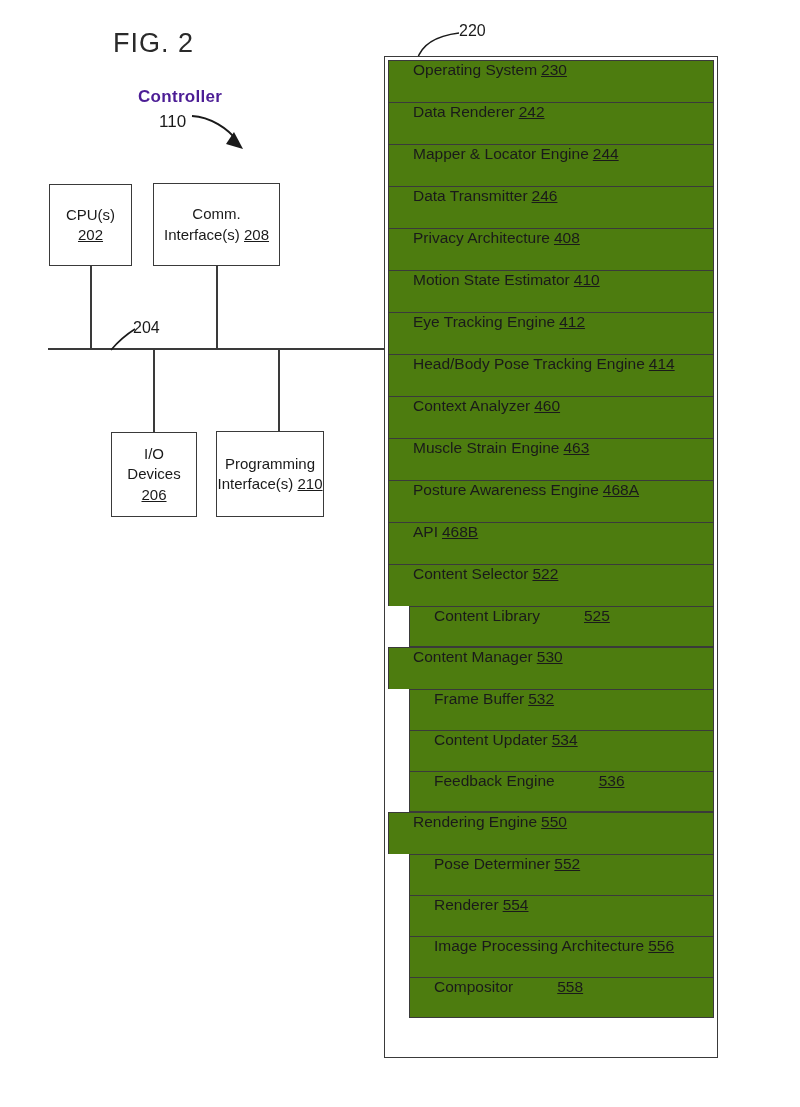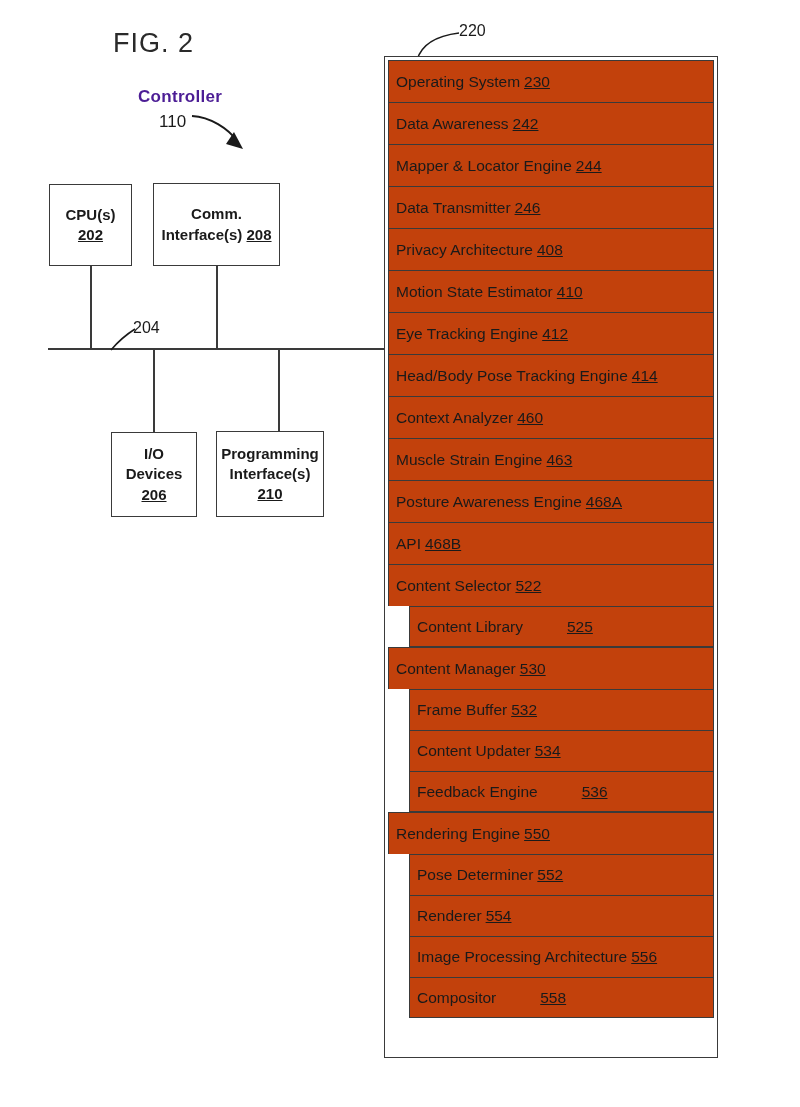--- a/index.html
+++ b/index.html
@@ -65,21 +65,20 @@
     background: #ffffff;
     box-sizing: border-box;
     display: flex;
     flex-direction: column;
     align-items: center;
     justify-content: center;
     text-align: center;
     font-size: 15px;
     line-height: 1.35;
     color: #1a1a1a;
-    font-weight: bold;
   }
   .hw-box .ref { text-decoration: underline; }
   .hw-inline .ref { text-decoration: underline; }
 
   #box-cpu       { left: 49px;  top: 184px; width: 83px;  height: 82px; }
   #box-comm      { left: 153px; top: 183px; width: 127px; height: 83px; }
   #box-io        { left: 111px; top: 432px; width: 86px;  height: 85px; }
   #box-prog      { left: 216px; top: 431px; width: 108px; height: 86px; }
 
   
@@ -133,25 +132,24 @@
     left: 415px;
     top: 30px;
     width: 48px;
     height: 32px;
   }
 
   .mem-item {
     box-sizing: border-box;
     border: 1.4px solid #3a3a3a;
     border-bottom-width: 0;
-    background: #c2410c;
+    background: #4d7c0f;
     height: 42px;
     display: flex;
-    align-items: center;
-    padding-left: 7px;
+    padding-left: 24px;
     font-size: 15.5px;
     color: #1a1a1a;
     white-space: nowrap;
   }
   .mem-item.last-of-stack { border-bottom-width: 1.4px; gap: 40px; }
   .mem-item .ref { text-decoration: underline; padding-left: 4px; }
 
   .mem-sub-wrap {
     box-sizing: border-box;
     padding-left: 21px;
@@ -208,21 +206,21 @@
     <path d="M2 30 C 6 16, 20 6, 44 3" stroke="#1a1a1a" stroke-width="1.6" fill="none"></path>
   </svg>
   <div class="panel-ref">220</div>
 
   <div id="memory-panel">
       <div class="mem-item">
         <span>Operating System</span>
         <span class="ref">230</span>
       </div>
       <div class="mem-item">
-        <span>Data Awareness</span>
+        <span>Data Renderer</span>
         <span class="ref">242</span>
       </div>
       <div class="mem-item">
         <span>Mapper &amp; Locator Engine</span>
         <span class="ref">244</span>
       </div>
       <div class="mem-item">
         <span>Data Transmitter</span>
         <span class="ref">246</span>
       </div>

